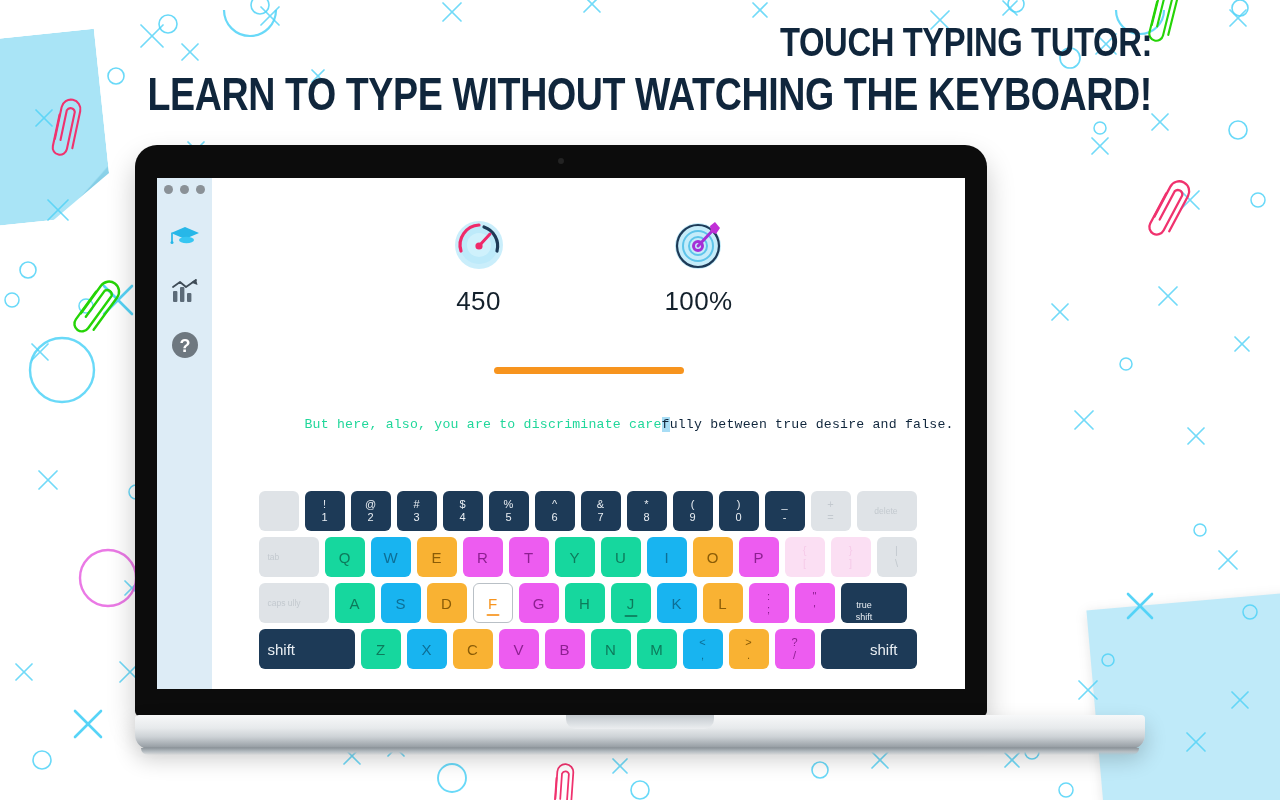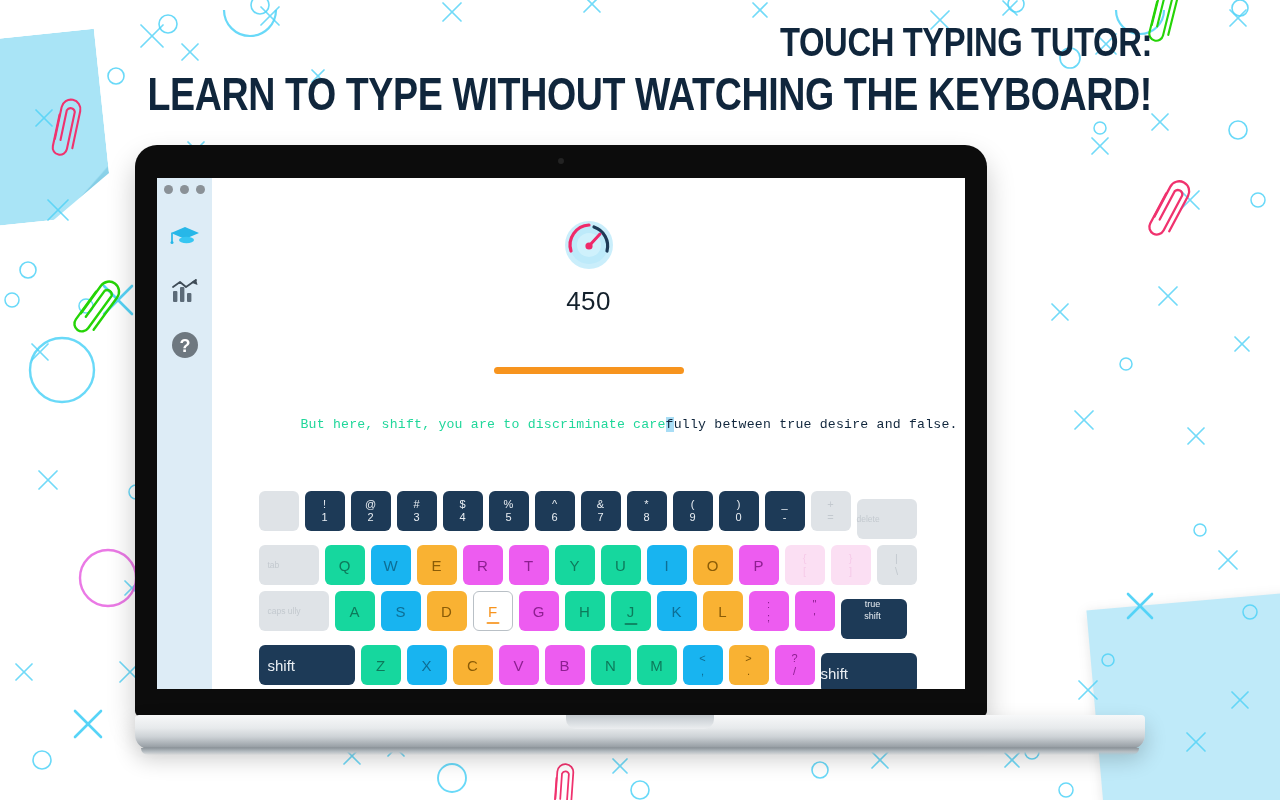--- a/index.html
+++ b/index.html
@@ -161,21 +161,21 @@
   .k-amber { background: #f9b233; color: #8a5c07; }
   .k-mag   { background: #ed5cf0; color: #8d1f91; }
   .k-white { background: #ffffff; color: #f7941e; border: 1.4px solid #b9c0c6; }
 
   .key .homebar {
     position: absolute; bottom: 6px; left: 50%; transform: translateX(-50%);
     width: 13px; height: 2px; border-radius: 2px; background: currentColor; opacity: .85;
   }
   .key.tiny { font-size: 8.5px; }
   .key.lbl-left  { justify-content: flex-start; padding-left: 9px; }
-  .key.lbl-right { justify-content: flex-start;   padding-right: 2px; margin-top: 8px; }
+  .key.lbl-right { justify-content: flex-end;   padding-right: 19px; }
   .key.two-line { flex-direction: column; gap: 1px; font-size: 9px; }
   .key.two-line .ln { line-height: 1.25; }
   .key.stack { flex-direction: column; gap: 2px; font-size: 11px; line-height: 1; }
 
   .w-tab    { width: 60px; }
   .w-caps   { width: 70px; }
   .w-enter  { width: 66px; }
   .w-shiftL { width: 96px; }
   .w-shiftR { width: 96px; }
   .w-del    { width: 60px; }
@@ -484,28 +484,42 @@
                 <path d="M9 33 A20 20 0 0 1 27 7" fill="none" stroke="#ef2a6a" stroke-width="3.2" stroke-linecap="round"></path>
                 <path d="M45 33 A20 20 0 0 0 32 9" fill="none" stroke="#1d3a57" stroke-width="3.2" stroke-linecap="round"></path>
                 <line x1="27" y1="28" x2="38" y2="16" stroke="#ef2a6a" stroke-width="3" stroke-linecap="round"></line>
                 <circle cx="27" cy="28" r="3.6" fill="#ef2a6a"></circle>
               </svg>
             </div>
             <div class="stat-val">450</div>
           </div>
 
 
+          <div class="stat">
+            <div class="stat-icon">
+              <svg width="54" height="54" viewBox="0 0 54 54">
+                <circle cx="26" cy="28" r="23" fill="#9ee0f7" opacity=".6"></circle>
+                <circle cx="26" cy="28" r="21" fill="none" stroke="#1d3a57" stroke-width="2.2"></circle>
+                <circle cx="26" cy="28" r="15" fill="none" stroke="#5ec4ea" stroke-width="2"></circle>
+                <circle cx="26" cy="28" r="9" fill="none" stroke="#5ec4ea" stroke-width="2"></circle>
+                <circle cx="26" cy="28" r="4.5" fill="none" stroke="#a52fd6" stroke-width="3"></circle>
+                <line x1="26" y1="28" x2="43" y2="10" stroke="#a52fd6" stroke-width="3" stroke-linecap="round"></line>
+                <polygon points="43,4 48,10 44,16 39,14 38,8" fill="#c12fd6"></polygon>
+              </svg>
+            </div>
+            <div class="stat-val">100%</div>
+          </div>
         </div>
 
         <div class="progress-track">
           <div class="progress-fill" id="progress-fill" style="width: 50%;"></div>
         </div>
 
         <div class="typing-line">
-          <span class="done">But here, shift, you are to discriminate care</span><span class="cur">f</span><span class="todo">ully between true desire and false.</span>
+          <span class="done">But here, also, you are to discriminate care</span><span class="cur">f</span><span class="todo">ully between true desire and false.</span>
         </div>
 
         <div class="keyboard" id="keyboard">
             <div class="krow">
               <div class="key k-gray"></div>
               <div class="key k-navy stack">
                 <span class="top">!</span>
                 <span class="bot">1</span>
               </div>
               <div class="key k-navy stack">

